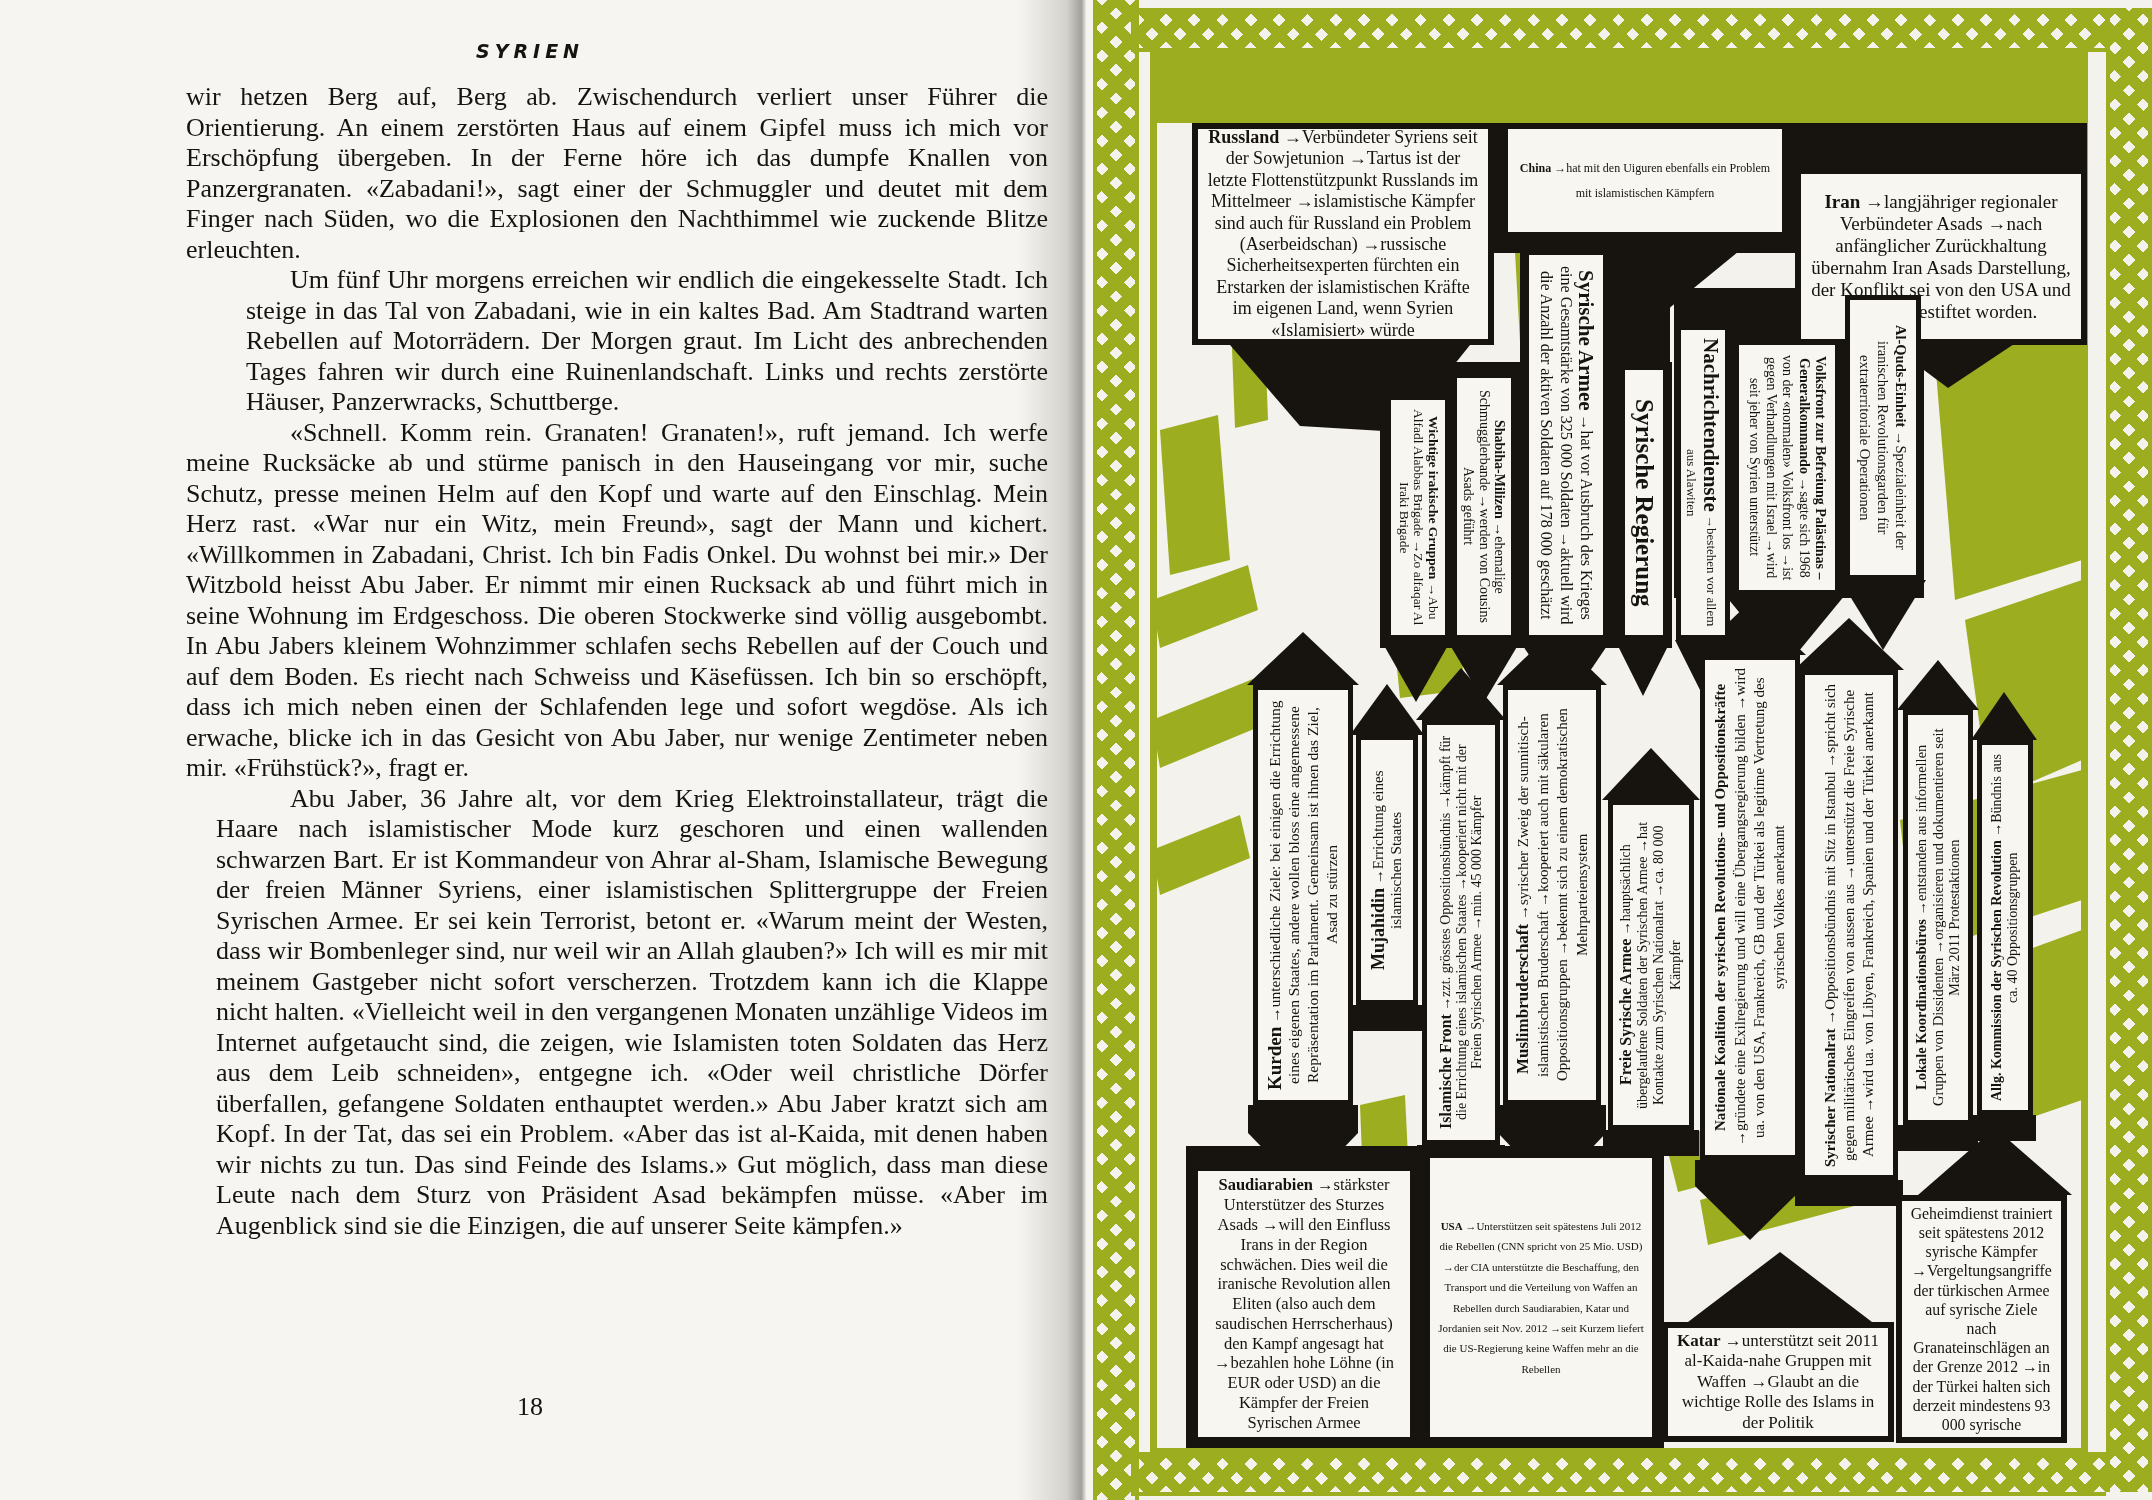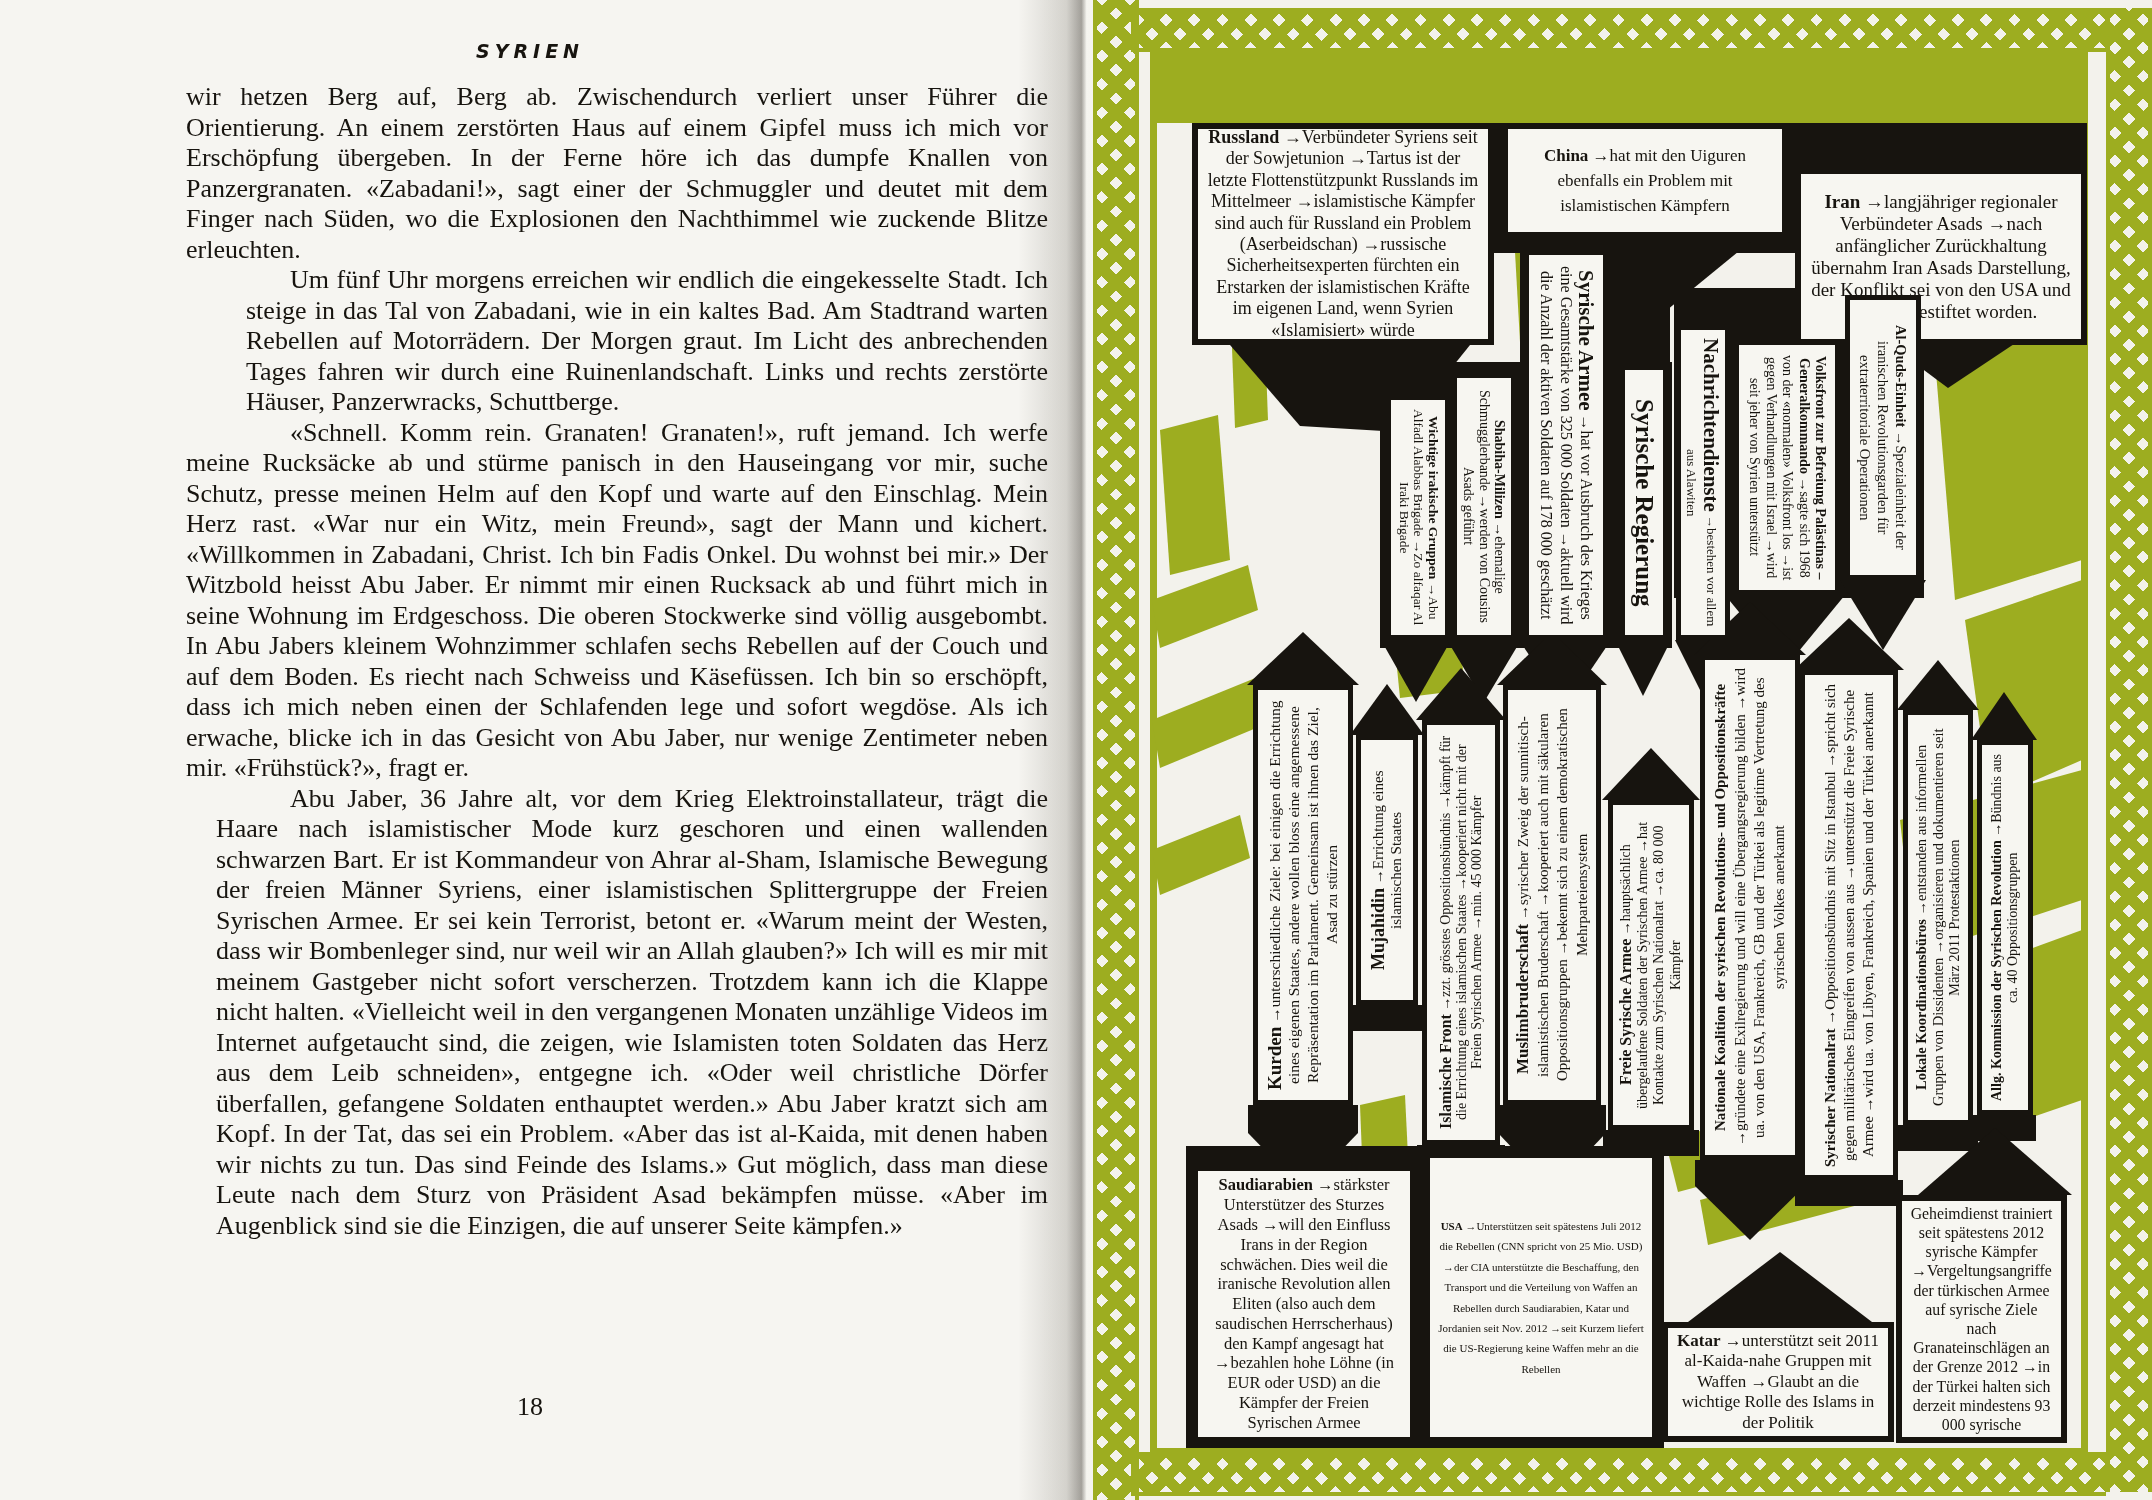--- a/index.html
+++ b/index.html
@@ -132,21 +132,21 @@
       <rect x="1186" y="1146" width="478" height="302"></rect>
       <polygon points="1688,1322 1872,1322 1780,1252"></polygon>
       <polygon points="1918,1195 2072,1195 1995,1128"></polygon>
     </g>
   </svg>
 
 
   <div class="hbox" style="left:1192px;top:123px;width:302px;height:222px;font-size:18px;line-height:21.4px;">
     <p><b>Russland</b> <span>→Verbündeter Syriens seit der Sowjetunion →Tartus ist der letzte Flottenstützpunkt Russlands im Mittelmeer →islamistische Kämpfer sind auch für Russland ein Problem (Aserbeidschan) →russische Sicherheitsexperten fürchten ein Erstarken der islamistischen Kräfte im eigenen Land, wenn Syrien «Islamisiert» würde</span></p>
   </div>
-  <div class="hbox" style="left:1502px;top:123px;width:286px;height:115px;font-size:17px;line-height:25px;">
+  <div class="hbox" style="left:1502px;top:123px;width:286px;height:115px;font-size:12px;line-height:25px;">
     <p><b>China</b> <span>→hat mit den Uiguren ebenfalls ein Problem mit islamistischen Kämpfern</span></p>
   </div>
   <div class="hbox" style="left:1795px;top:123px;width:292px;height:177px;font-size:19px;line-height:22px;margin-top:45px;">
     <p><b>Iran</b> <span>→langjähriger regionaler Verbündeter Asads →nach anfänglicher Zurückhaltung übernahm Iran Asads Darstellung, der Konflikt sei von den USA und Israel angestiftet worden.</span></p>
   </div>
 
   <div class="vbox" style="left:1386px;top:395px;width:64px;height:245px;font-size:13.5px;line-height:14.5px;">
     <div class="vtext"><b>Wichtige irakische Gruppen</b> <span>→Abu Alfadl Alabbas Brigade →Zo alfaqar Al Iraki Brigade</span></div>
   </div>
   <div class="vbox" style="left:1452px;top:373px;width:64px;height:267px;font-size:14px;line-height:15.5px;">

